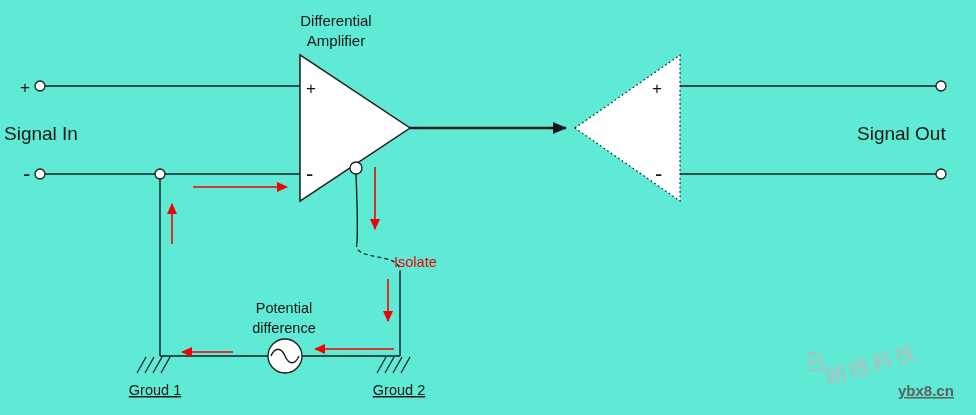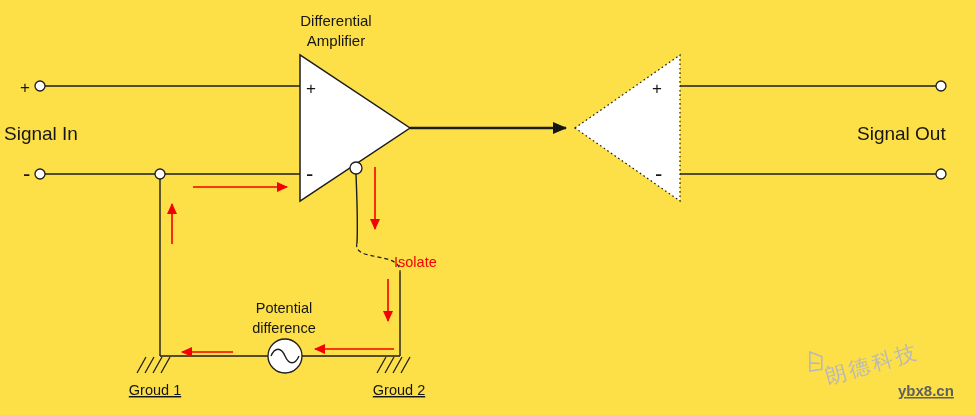--- a/index.html
+++ b/index.html
@@ -1,16 +1,16 @@
 <!DOCTYPE html>
 <html><head>
 <meta charset="utf-8">
 <style>
   html,body{margin:0;padding:0;background:#fff;}
-  .stage{position:relative;width:976px;height:415px;background:#fde047;overflow:hidden;
+  .stage{position:relative;width:976px;height:415px;background:#5eead4;overflow:hidden;
          font-family:"Liberation Sans",sans-serif;}
   svg{display:block;}
   text{fill:#161616;font-family:"Liberation Sans",sans-serif;}
   .wire{stroke:#1c1c1c;stroke-width:1.4;fill:none;}
   .thick{stroke-width:2.4;}
   .dash{stroke:#1c1c1c;stroke-width:1.2;fill:none;stroke-dasharray:4 3;}
   .node{fill:#ffffff;stroke:#1c1c1c;stroke-width:1.3;}
   .tri{fill:#ffffff;stroke:#1c1c1c;stroke-width:1.5;}
   .tri-dotted{fill:#ffffff;stroke:#1c1c1c;stroke-width:1.2;stroke-dasharray:1.6 2.8;}
   .red{stroke:#f40000;stroke-width:1.6;fill:none;}

